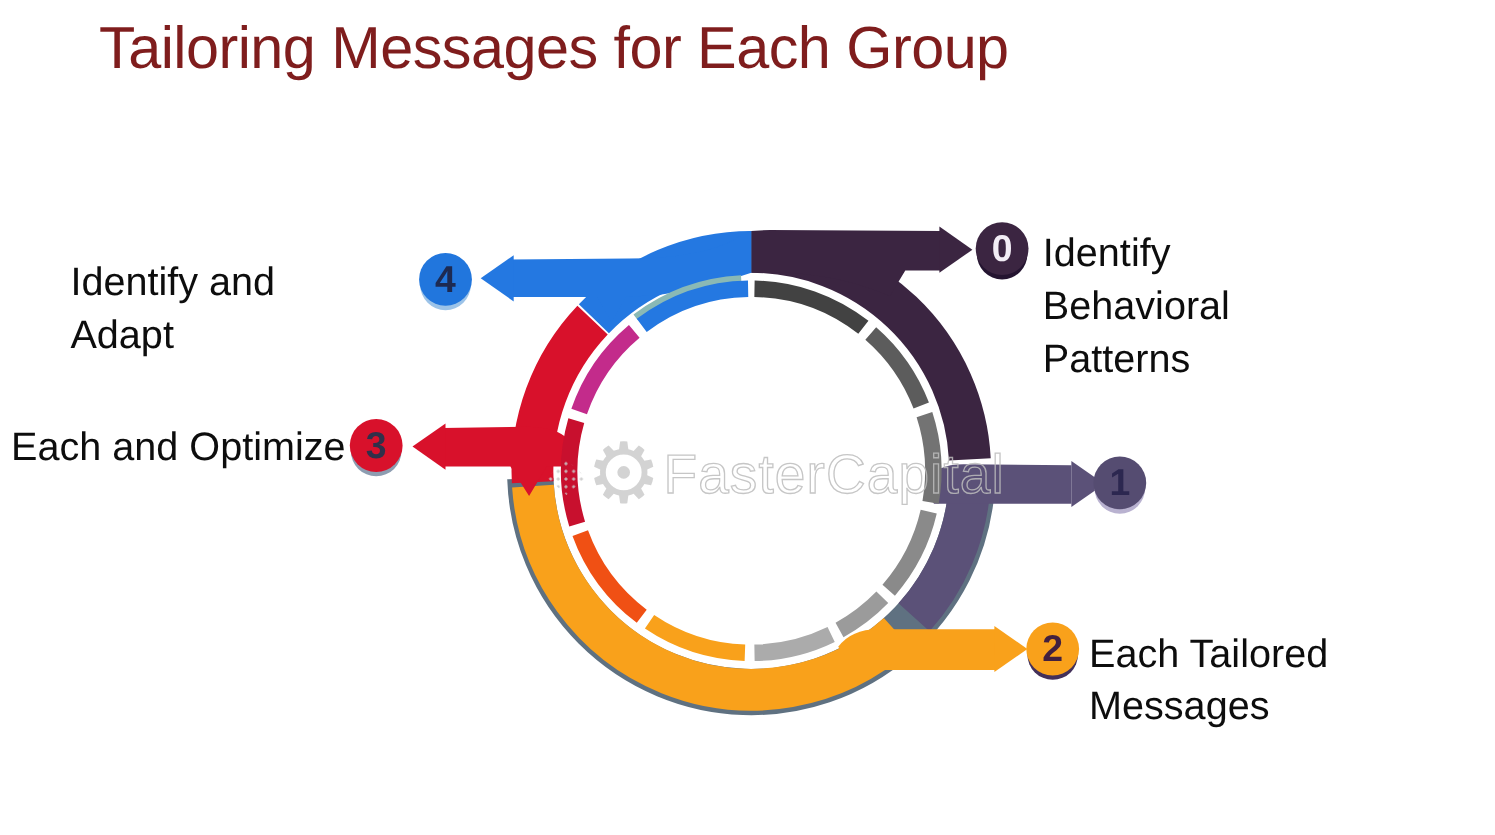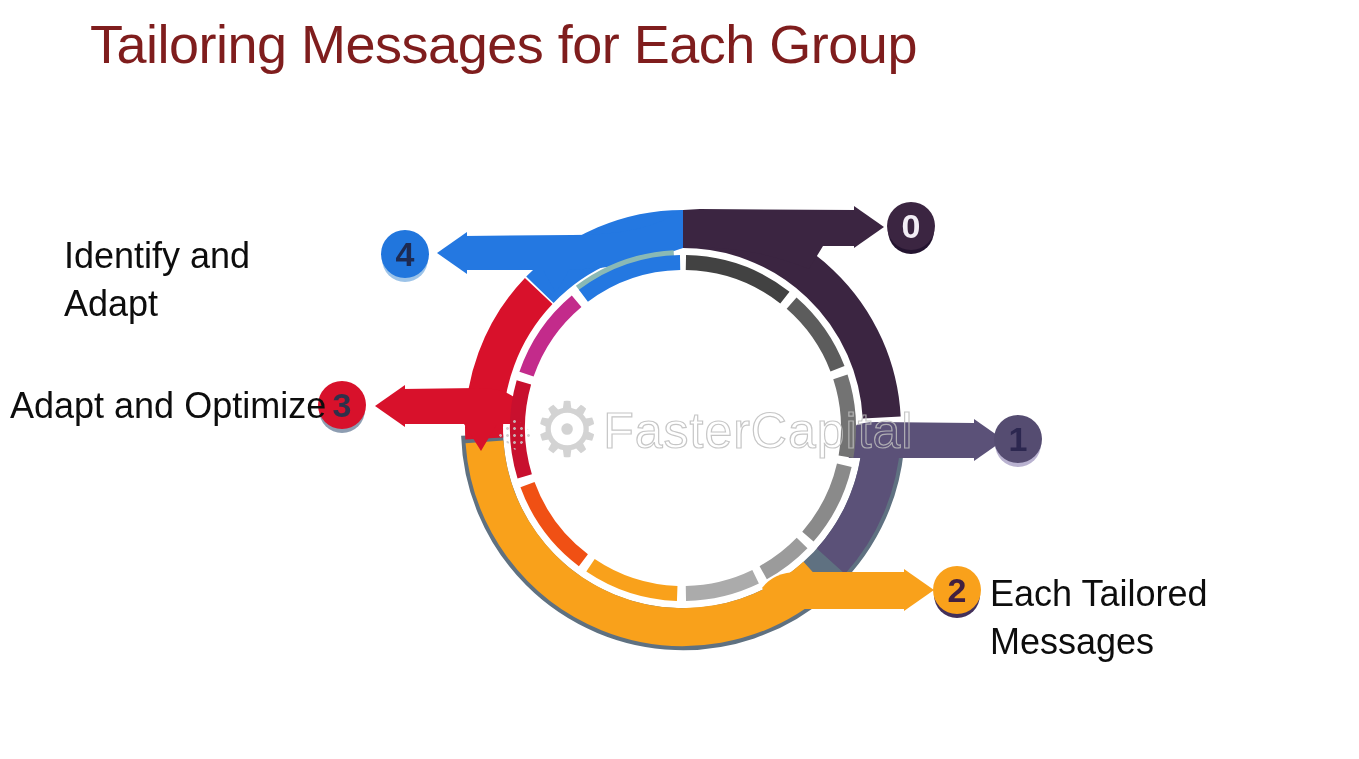--- a/index.html
+++ b/index.html
@@ -125,17 +125,18 @@
   <div class="badge badge-2" style="background: rgb(249, 161, 27); box-shadow: rgb(67, 48, 90) 0px 5px 0px -1px;">
     <span style="color: rgb(66, 32, 63);">2</span>
     </div>
   <div class="badge badge-3" style="background: rgb(216, 17, 43); box-shadow: rgb(141, 157, 177) 0px 5px 0px -1px;">
     <span style="color: rgb(48, 48, 74);">3</span>
     </div>
   <div class="badge badge-4" style="background: rgb(33, 118, 221); box-shadow: rgb(156, 195, 232) 0px 5px 0px -1px;">
     <span style="color: rgb(29, 42, 82);">4</span>
     </div>
 
+  <div class="step-label label-0">Identify Behavioral Patterns</div>
   <div class="step-label label-2">Each Tailored Messages</div>
-  <div class="step-label label-3">Adapt and Optimize</div>
+  <div class="step-label label-3">Each and Optimize</div>
   <div class="step-label label-4">Identify and Adapt</div>
 
 </div>
 
 </body></html>

